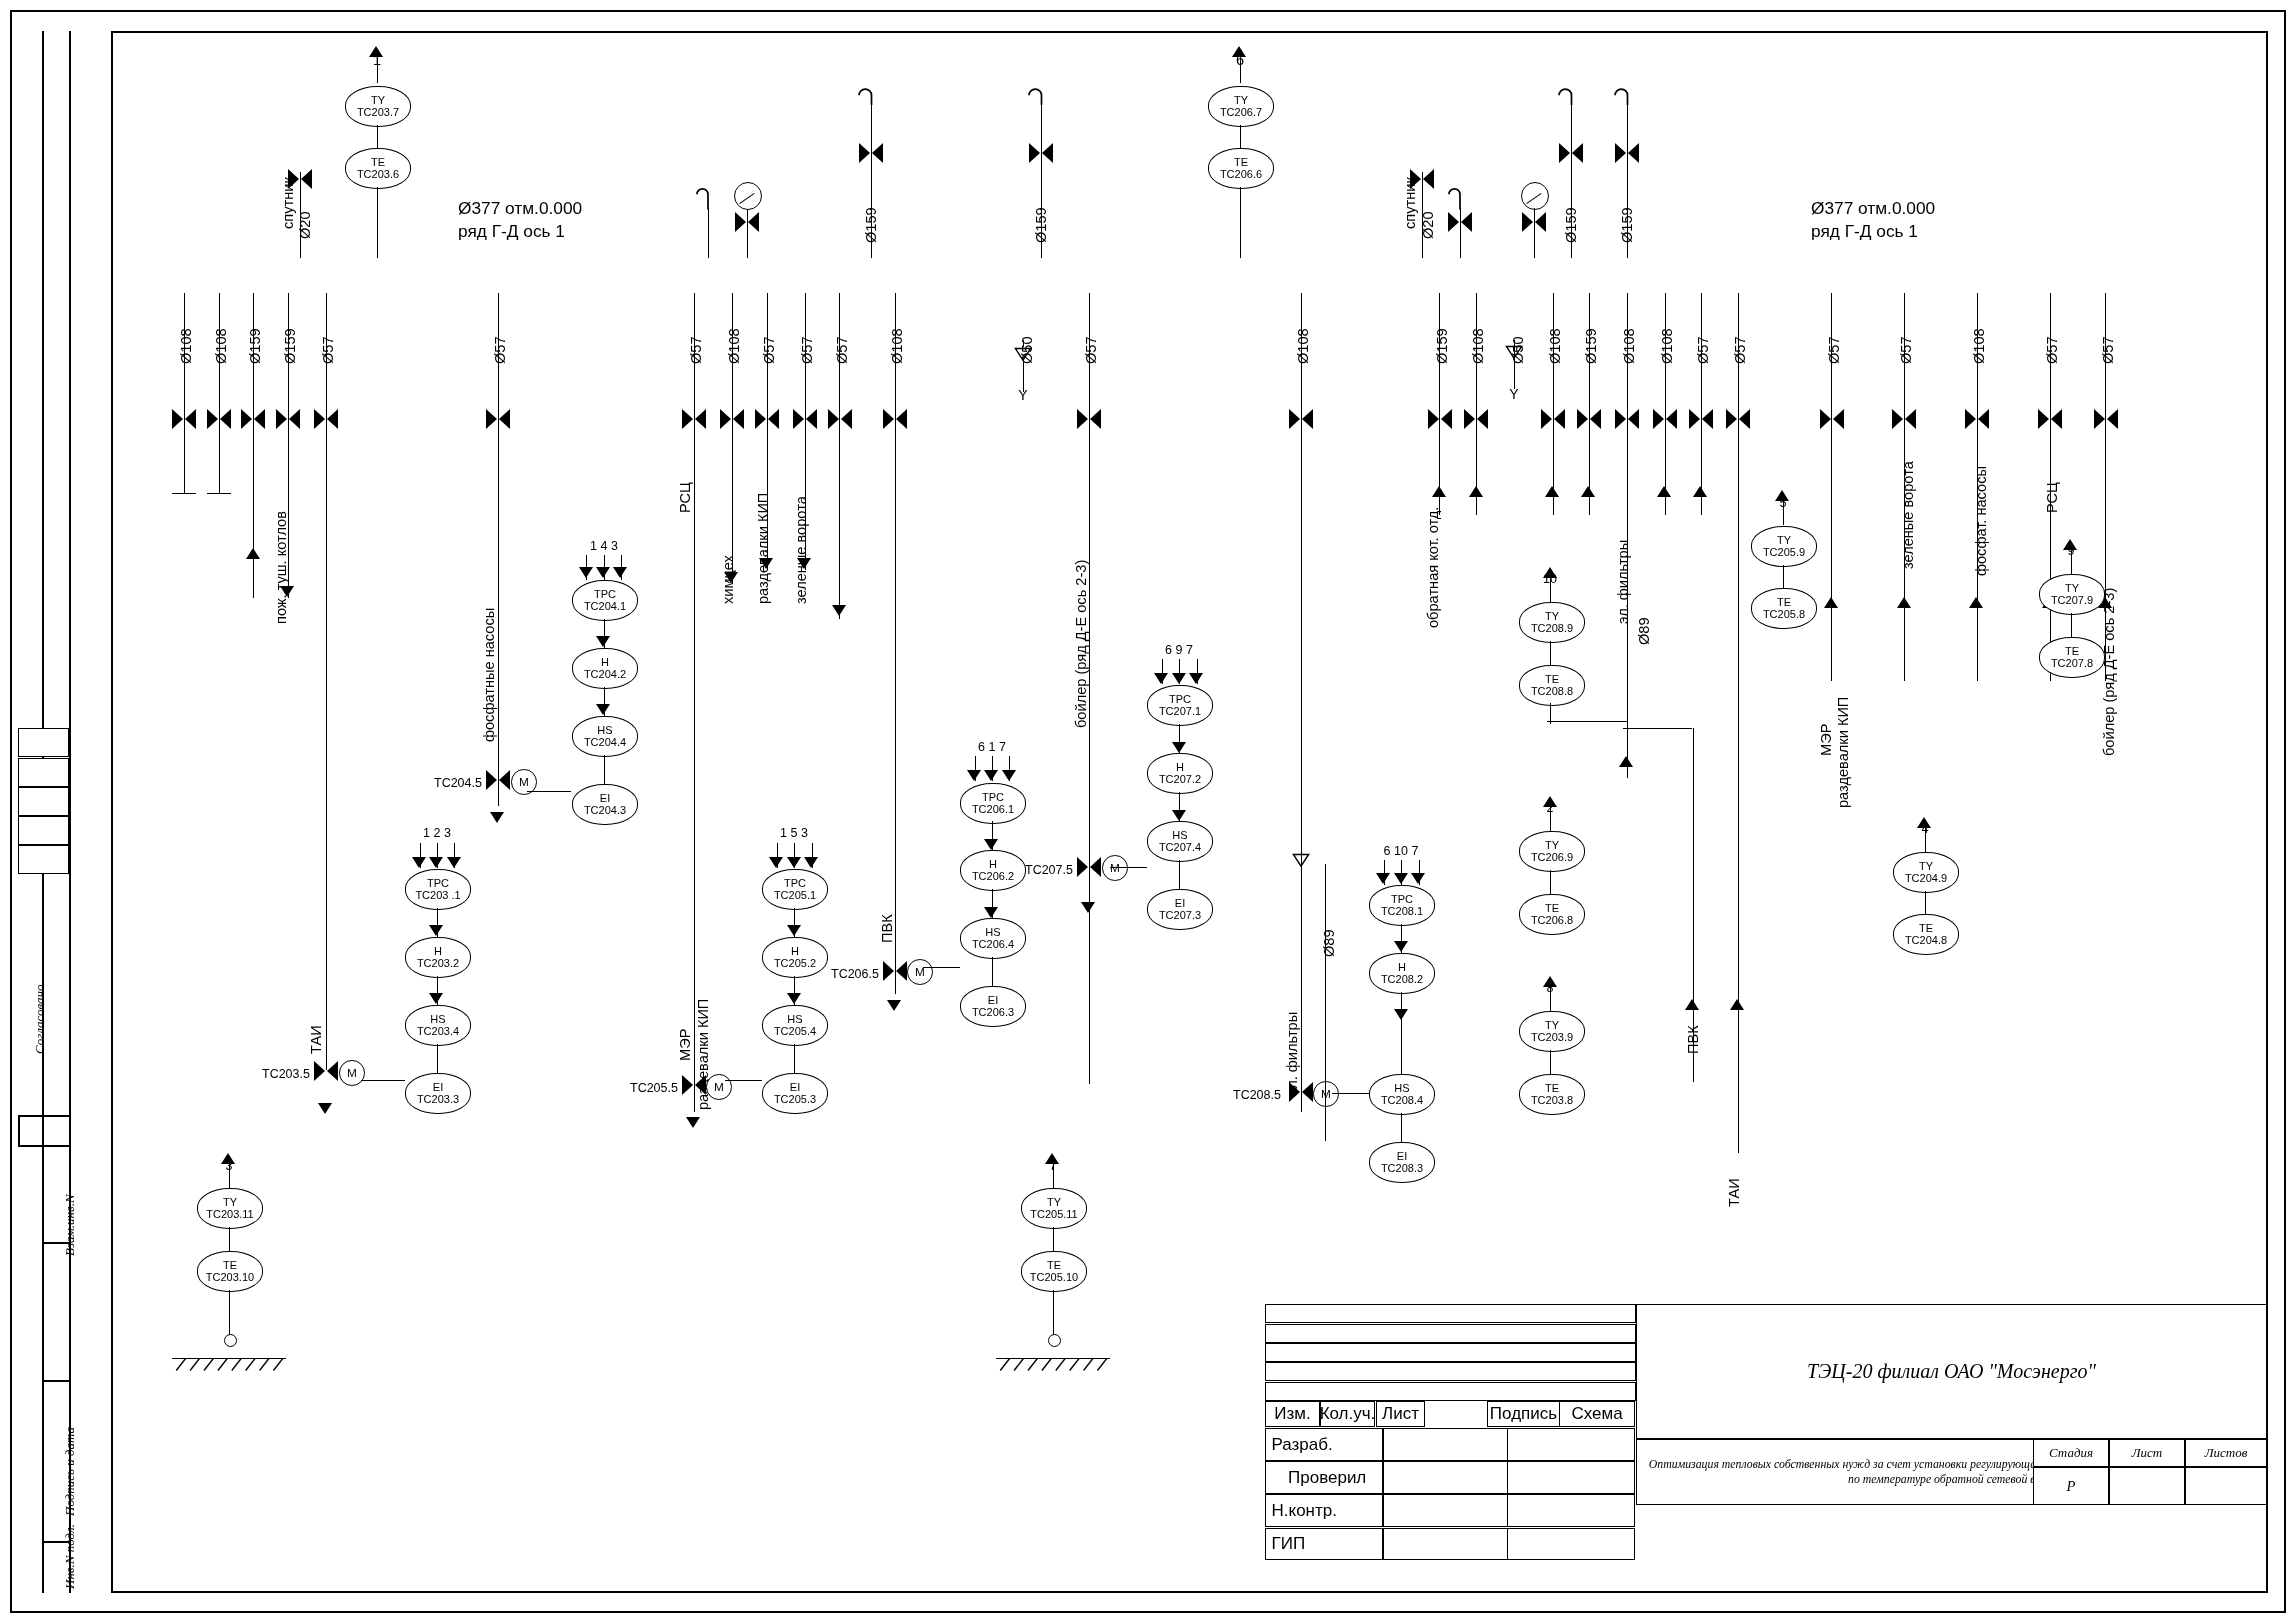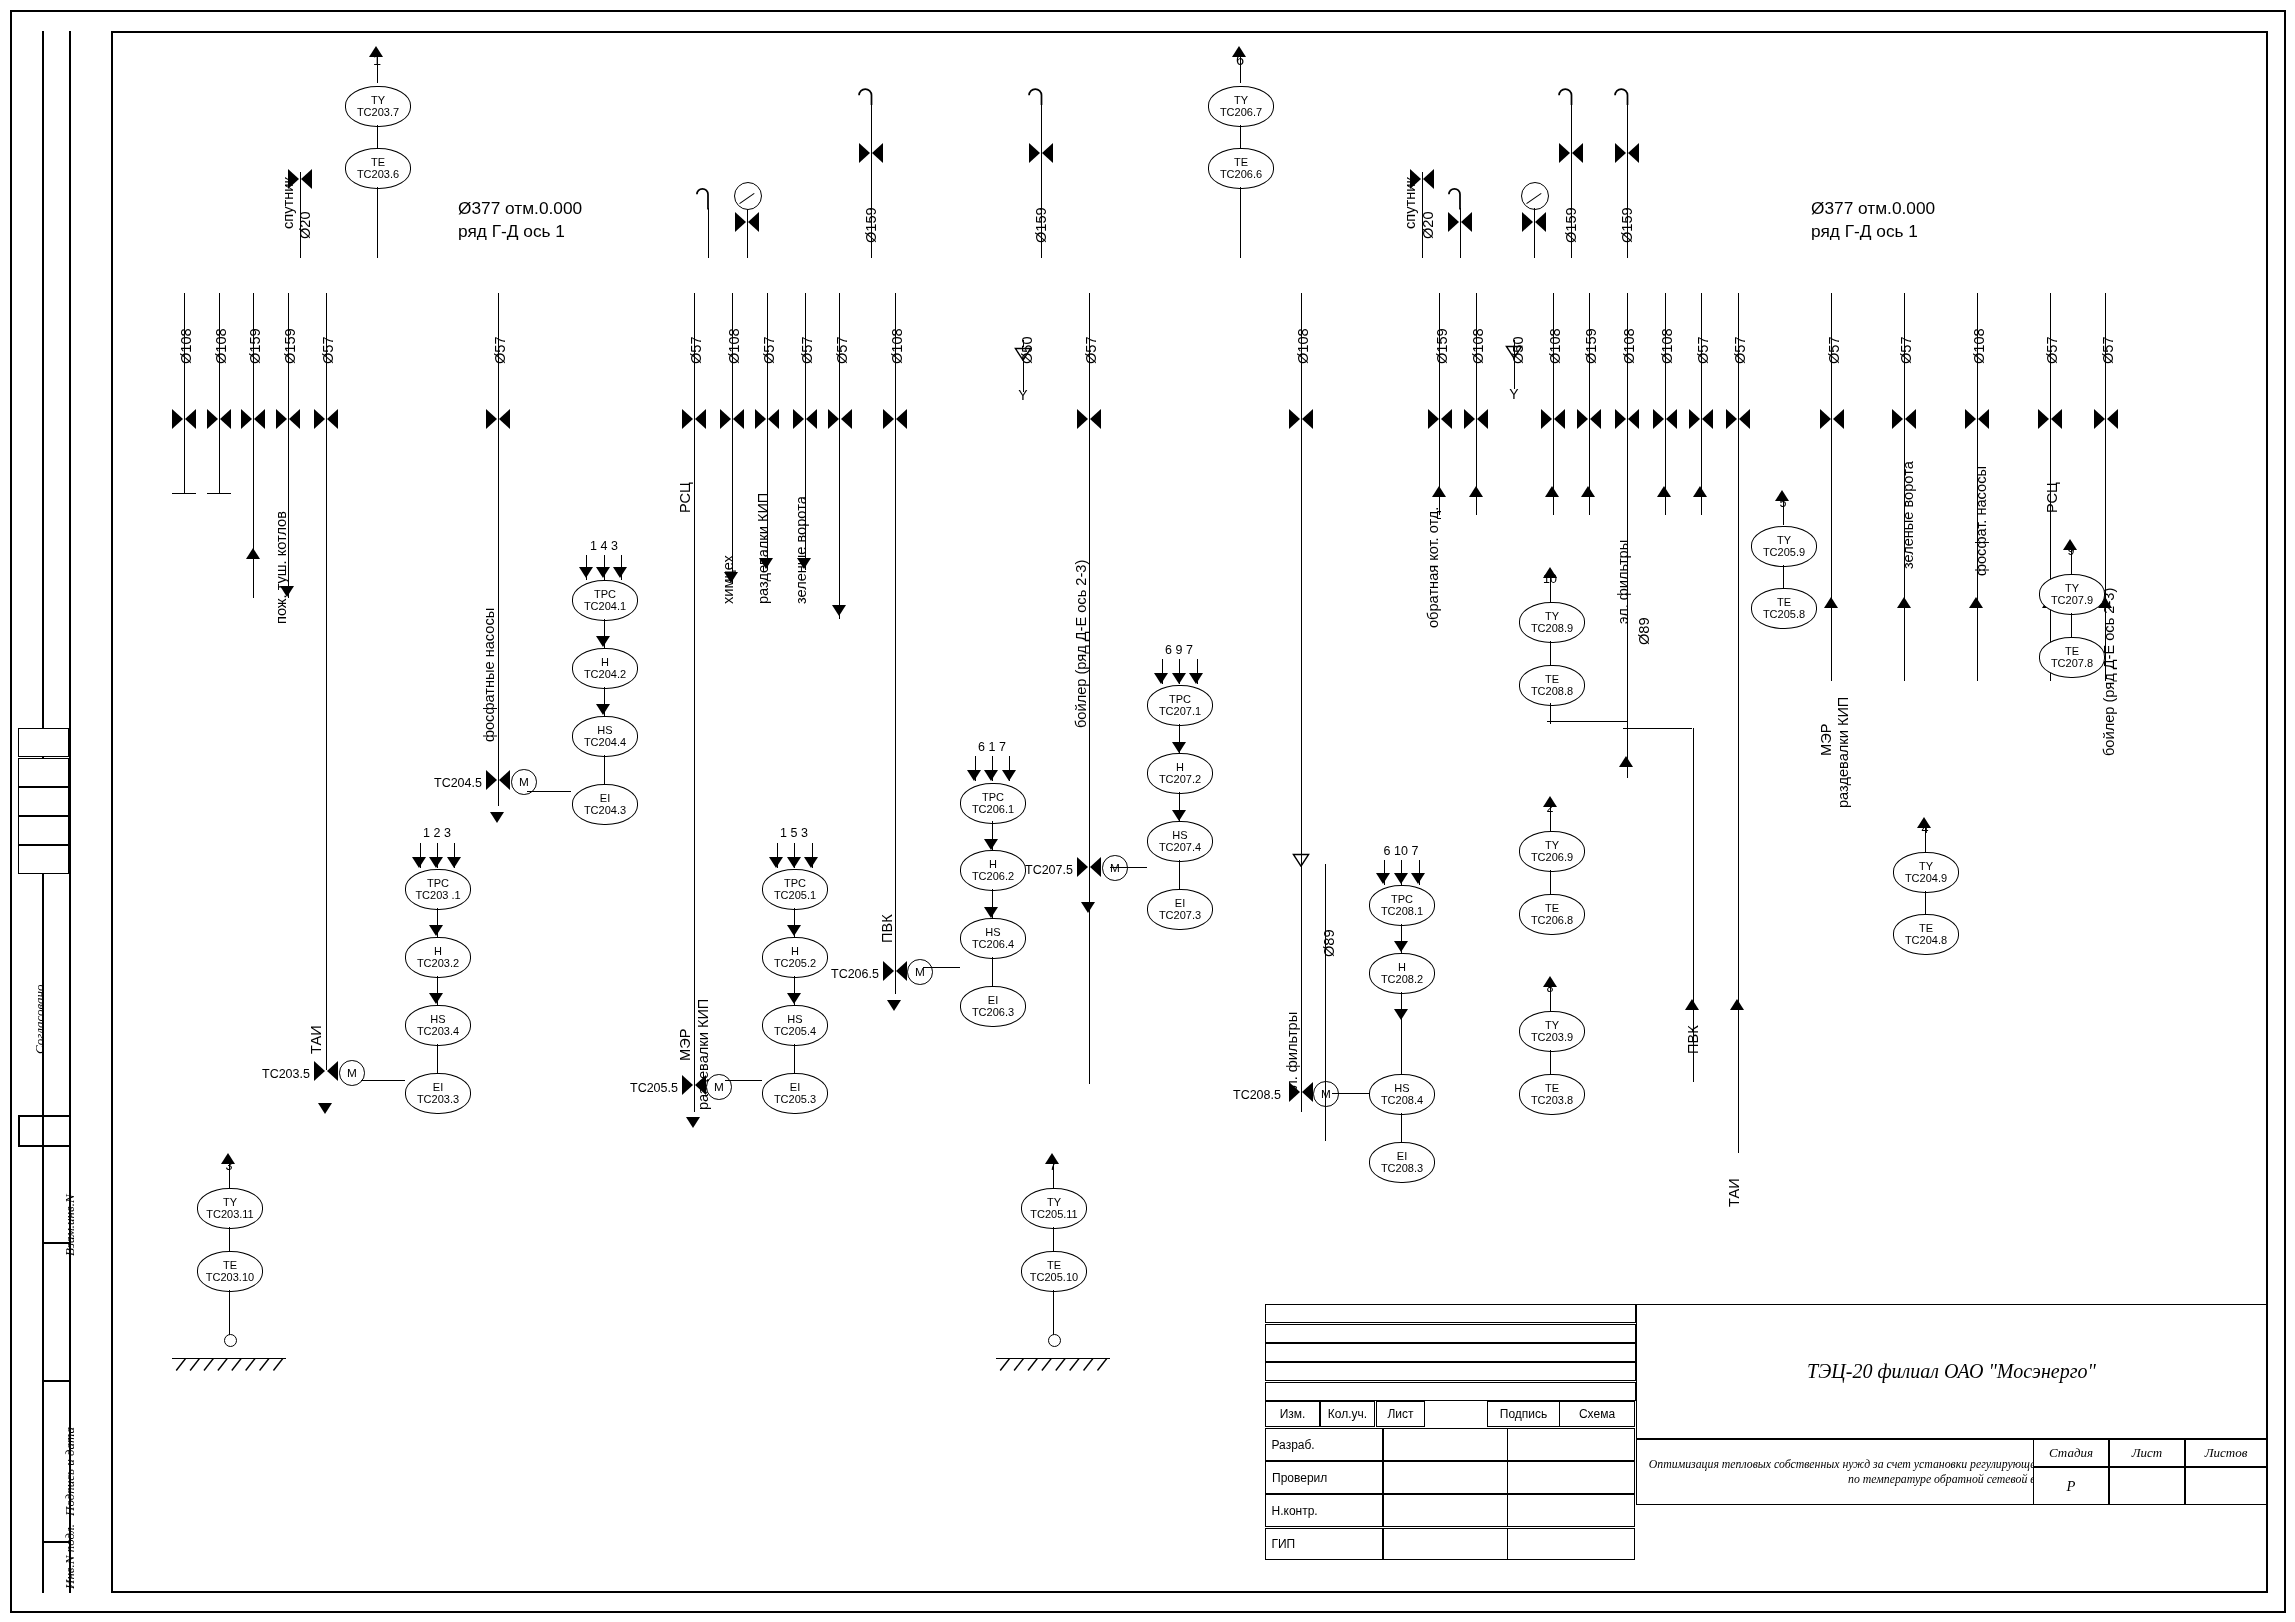--- a/index.html
+++ b/index.html
@@ -42,21 +42,21 @@
   .circ{position:absolute;border:1.4px solid #000;border-radius:50%;background:#fff;}
   .tri-d{position:absolute;width:0;height:0;border-left:7.6px solid transparent;border-right:7.6px solid transparent;border-top:11.8px solid #000;}
   .tri-u{position:absolute;width:0;height:0;border-left:7.6px solid transparent;border-right:7.6px solid transparent;border-bottom:11.8px solid #000;}
   .tri-do{position:absolute;width:0;height:0;border-left:7.6px solid transparent;border-right:7.6px solid transparent;border-top:11.8px solid #fff;}
 
   .hatch{position:absolute;height:12.5px;}
 
   
   .tb{position:absolute;border:1.4px solid #000;box-sizing:border-box;display:flex;align-items:center;justify-content:center;
       text-align:center;font-size:13px;background:#fff;}
-  .tb.small{font-size:12px;}
+  .tb.small{font-size:17px;}
   .tb.italic{font-family:"Liberation Serif",serif;font-style:italic;}
 
   .lft{position:absolute;border:1.4px solid #000;box-sizing:border-box;background:#fff;}
   .lftv{position:absolute;white-space:nowrap;font-size:13px;transform-origin:0 0;transform:rotate(-90deg);
         font-family:"Liberation Serif",serif;font-style:italic;}
 </style>
 </head>
 <body>
 
 <div id="sheet">
@@ -704,21 +704,21 @@
   <div class="tb small" style="left:1320px;top:1401px;width:55px;height:26px;">Кол.уч.</div>
   <div class="tb small" style="left:1376px;top:1401px;width:49px;height:26px;">Лист</div>
   <div class="tb small" style="left:1424px;top:1468px;width:62px;height:26px;">Nдок.</div>
   <div class="tb small" style="left:1487px;top:1401px;width:73px;height:26px;">Подпись</div>
   <div class="tb small" style="left:1559px;top:1401px;width:76px;height:26px;">Схема</div>
 
   <div class="tb small" style="left:1265px;top:1428px;width:118px;height:33px;justify-content:flex-start;padding-left:5.5px;">Разраб.</div>
   <div class="tb" style="left:1383px;top:1428px;width:125px;height:33px;"></div>
   <div class="tb" style="left:1507px;top:1428px;width:128px;height:33px;"></div>
 
-  <div class="tb small" style="left:1265px;top:1461px;width:118px;height:33px;justify-content:flex-start;padding-left:6px;">Проверил</div>
+  <div class="tb small" style="left:1265px;top:1461px;width:118px;height:33px;justify-content:flex-start;padding-left:22px;">Проверил</div>
   <div class="tb" style="left:1383px;top:1461px;width:125px;height:33px;"></div>
   <div class="tb" style="left:1507px;top:1461px;width:128px;height:33px;"></div>
 
   <div class="tb small" style="left:1265px;top:1494px;width:118px;height:33px;justify-content:flex-start;padding-left:5.5px;">Н.контр.</div>
   <div class="tb" style="left:1383px;top:1494px;width:125px;height:33px;"></div>
   <div class="tb" style="left:1507px;top:1494px;width:128px;height:33px;"></div>
 
   <div class="tb small" style="left:1265px;top:1528px;width:118px;height:32px;justify-content:flex-start;padding-left:5.5px;">ГИП</div>
   <div class="tb" style="left:1383px;top:1528px;width:125px;height:32px;"></div>
   <div class="tb" style="left:1507px;top:1528px;width:128px;height:32px;"></div>

